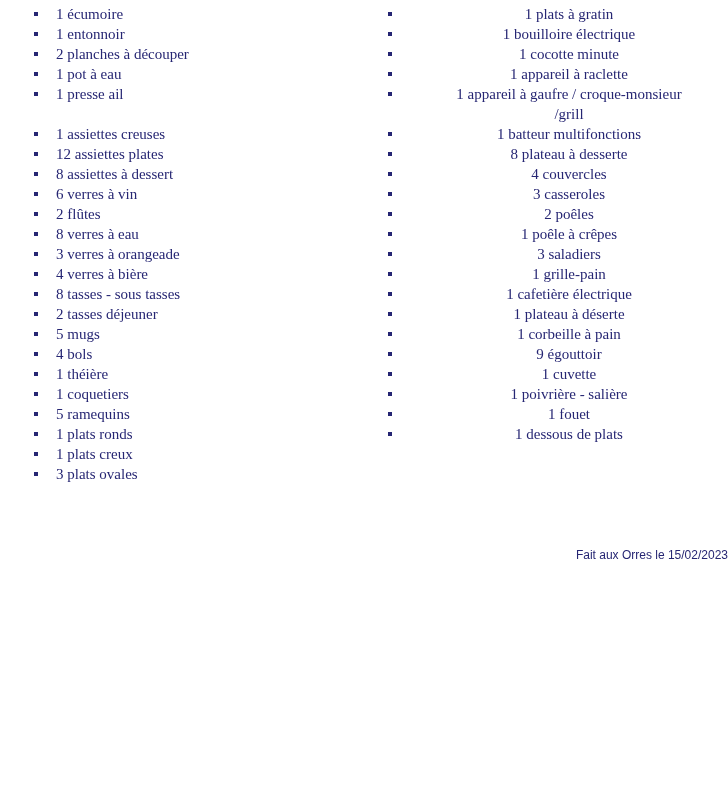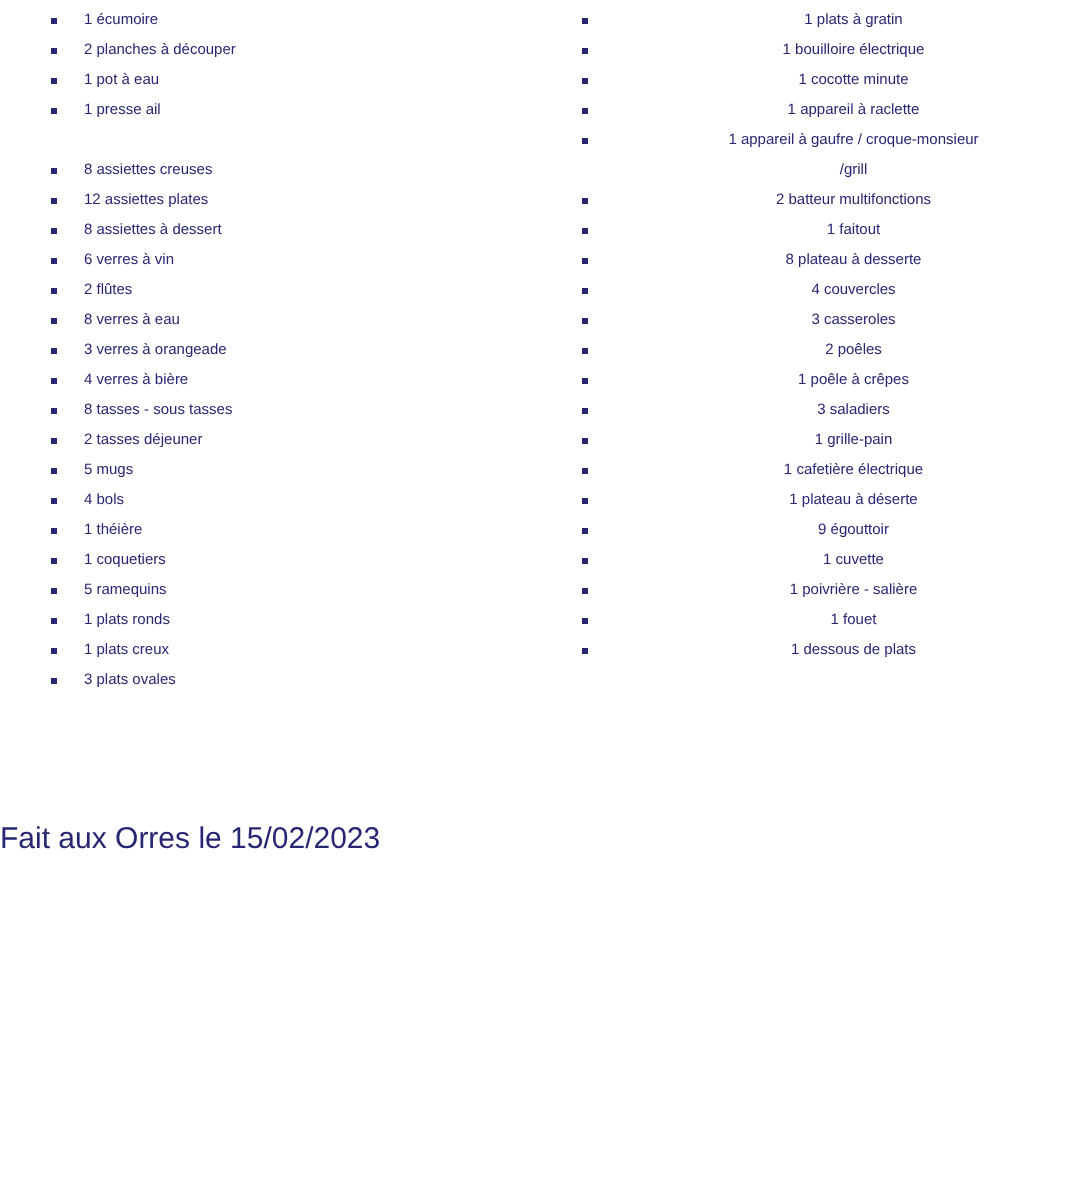--- a/index.html
+++ b/index.html
@@ -39,26 +39,27 @@
     padding-left: 0px;
     text-align: center;
   }
   ul.itemlist {
     list-style: none;
     margin: 0;
     padding: 0;
   }
   ul.itemlist li {
     position: relative;
-    font-size: 10px;
+    font-size: 15px;
     line-height: 20px;
     color: #262673;
     padding-left: 30px;
     margin: 0;
     white-space: pre-wrap;
+    font-family: Liberation Serif, serif;
   }
   ul.itemlist li.bulleted::before {
     content: "";
     position: absolute;
     left: 8px;
     top: 8px;
     width: 4px;
     height: 4px;
     background: #262673;
   }
@@ -67,38 +68,39 @@
     line-height: 20px;
   }
   ul.itemlist li.cont {
     padding-left: 30px;
   }
   .footer-line {
     position: absolute;
     top: 548px;
     left: 0;
     width: 728px;
-    text-align: left;
-    font-size: 20px;
+    text-align: right;
+    font-size: 12px;
     color: #262673;
   }
 </style>
 </head>
 <body>
 
 <div class="page">
   <div class="columns">
     <div class="col col-left">
       <ul class="itemlist" id="left-list">
           <li class="bulleted">1 écumoire</li>
+          <li class="bulleted">1 entonnoir</li>
           <li class="bulleted">2 planches à découper</li>
           <li class="bulleted">1 pot à eau</li>
           <li class="bulleted">1 presse ail</li>
           <li class="spacer"></li>
-          <li class="bulleted">8 assiettes creuses</li>
+          <li class="bulleted">1 assiettes creuses</li>
           <li class="bulleted">12 assiettes plates</li>
           <li class="bulleted">8 assiettes à dessert</li>
           <li class="bulleted">6 verres à vin</li>
           <li class="bulleted">2 flûtes</li>
           <li class="bulleted">8 verres à eau</li>
           <li class="bulleted">3 verres à orangeade</li>
           <li class="bulleted">4 verres à bière</li>
           <li class="bulleted">8 tasses - sous tasses</li>
           <li class="bulleted">2 tasses déjeuner</li>
           <li class="bulleted">5 mugs</li>
@@ -112,31 +114,31 @@
         </ul>
     </div>
     <div class="col col-right">
       <ul class="itemlist" id="right-list">
           <li class="bulleted">1 plats à gratin</li>
           <li class="bulleted">1 bouilloire électrique</li>
           <li class="bulleted">1 cocotte minute</li>
           <li class="bulleted">1 appareil à raclette</li>
           <li class="bulleted">1 appareil à gaufre / croque-monsieur</li>
           <li class="cont">/grill</li>
-          <li class="bulleted">2 batteur multifonctions</li>
-          <li class="bulleted">1 faitout</li>
+          <li class="bulleted">1 batteur multifonctions</li>
           <li class="bulleted">8 plateau à desserte</li>
           <li class="bulleted">4 couvercles</li>
           <li class="bulleted">3 casseroles</li>
           <li class="bulleted">2 poêles</li>
           <li class="bulleted">1 poêle à crêpes</li>
           <li class="bulleted">3 saladiers</li>
           <li class="bulleted">1 grille-pain</li>
           <li class="bulleted">1 cafetière électrique</li>
           <li class="bulleted">1 plateau à déserte</li>
+          <li class="bulleted">1 corbeille à pain</li>
           <li class="bulleted">9 égouttoir</li>
           <li class="bulleted">1 cuvette</li>
           <li class="bulleted">1 poivrière - salière</li>
           <li class="bulleted">1 fouet</li>
           <li class="bulleted">1 dessous de plats</li>
         </ul>
     </div>
   </div>
   <div class="footer-line">Fait aux Orres le 15/02/2023</div>
 </div>

